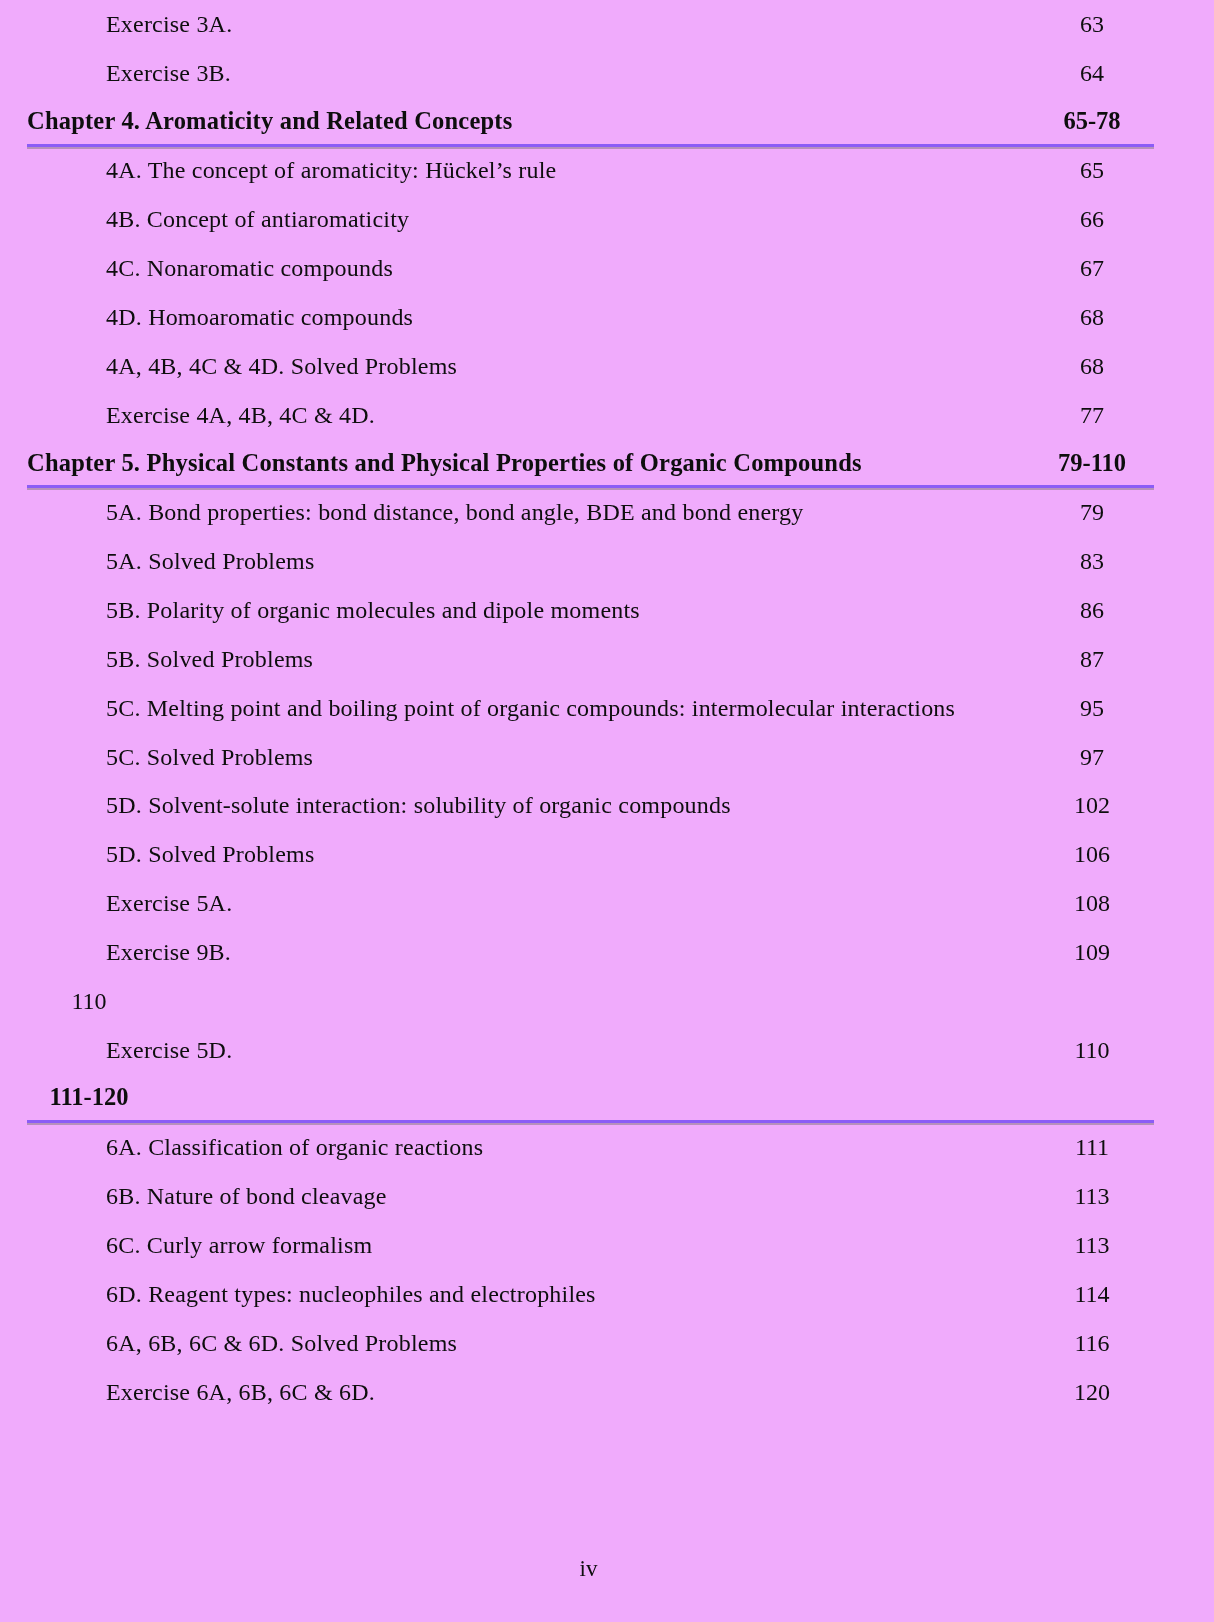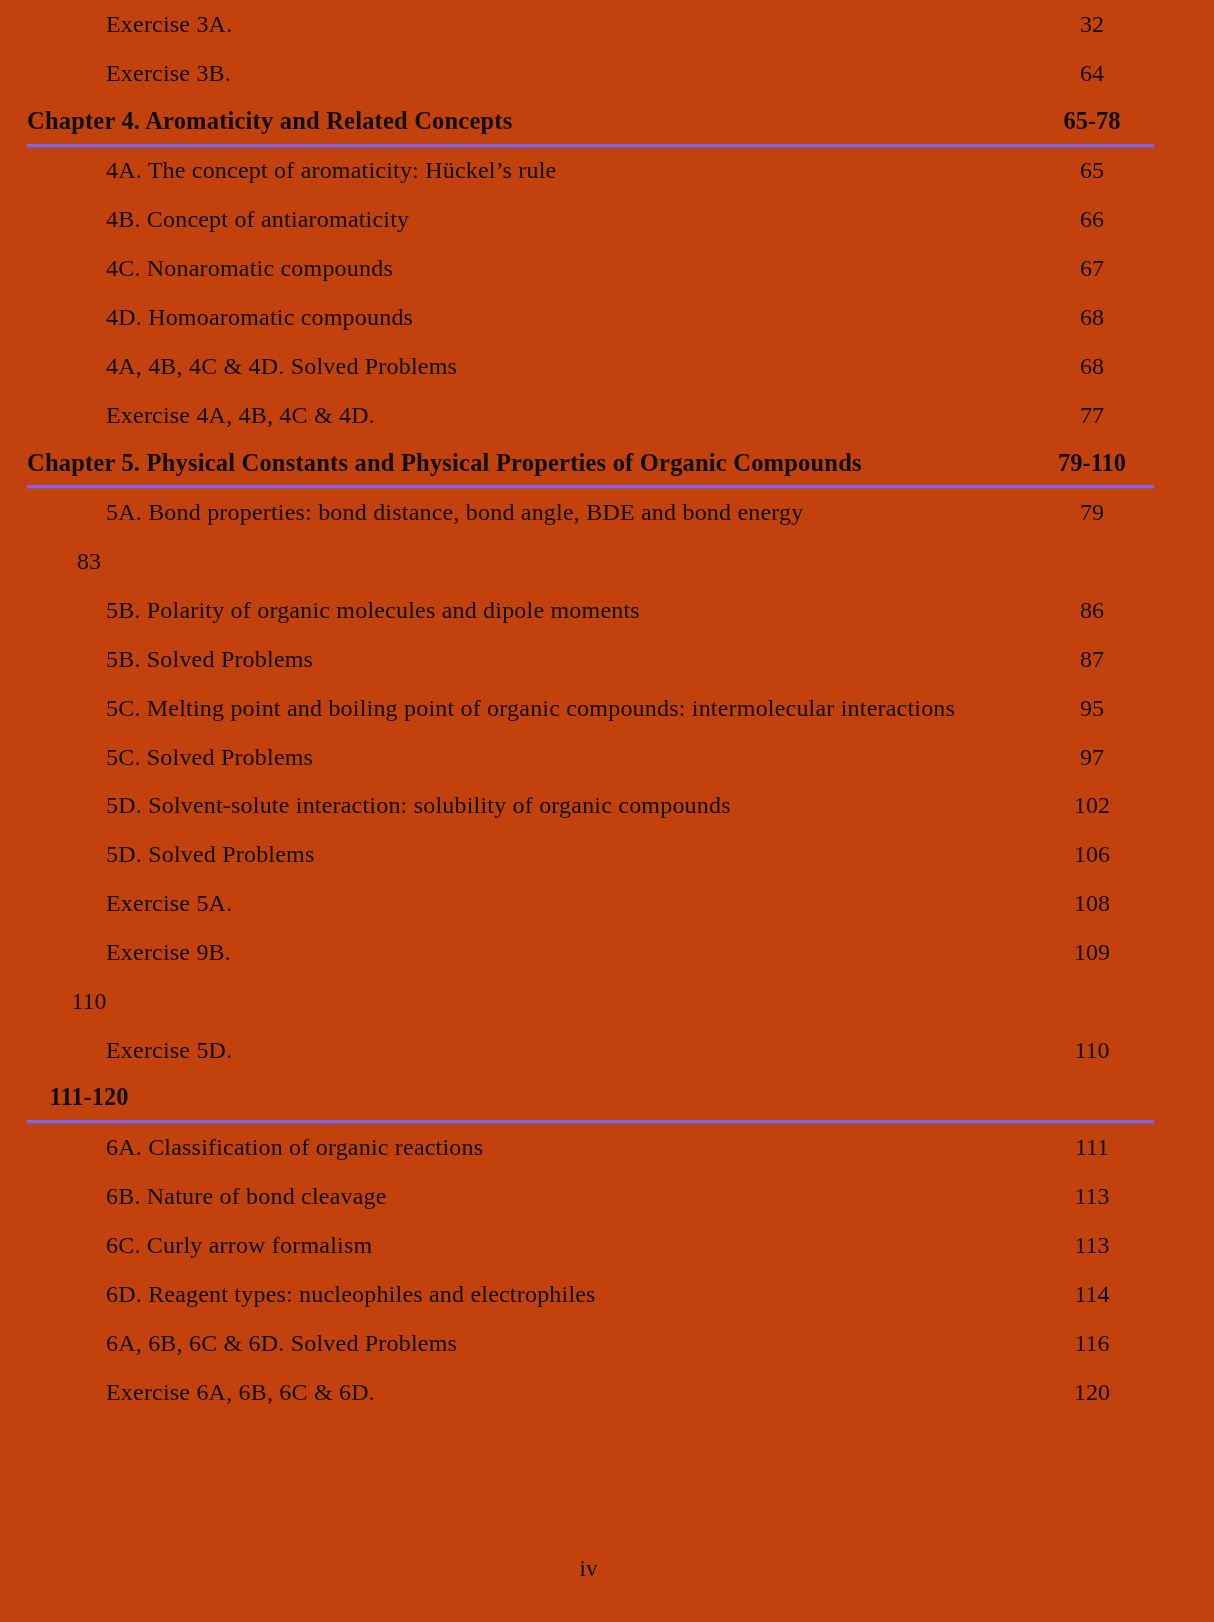--- a/index.html
+++ b/index.html
@@ -1,20 +1,20 @@
 <!DOCTYPE html>
 <html><head>
 <meta charset="utf-8">
 <style>
   html, body { margin: 0; padding: 0; background: #ffffff; }
   .page {
     position: relative;
     width: 1214px;
     height: 1622px;
-    background: #c2410c;
+    background: #f0abfc;
     font-family: "Liberation Serif", "DejaVu Serif", serif;
     color: #0e0e0e;
     overflow: hidden;
   }
   .toc { padding: 0 60px 0 27px; }
   .toc-row {
     display: flex;
     align-items: center;
     height: 48.85px;
     box-sizing: border-box;
@@ -47,21 +47,21 @@
     font-size: 23px;
   }
 </style>
 </head>
 <body>
 
 <div class="page">
   <div class="toc">
       <div class="toc-row entry">
         <span class="title">Exercise 3A.</span>
-        <span class="pagecol">32</span>
+        <span class="pagecol">63</span>
       </div>
       <div class="toc-row entry">
         <span class="title">Exercise 3B.</span>
         <span class="pagecol">64</span>
       </div>
       <div class="toc-row chapter">
         <span class="title">Chapter 4. Aromaticity and Related Concepts</span>
         <span class="pagecol">65-78</span>
       </div>
       <div class="toc-row entry">
@@ -90,20 +90,21 @@
       </div>
       <div class="toc-row chapter">
         <span class="title">Chapter 5. Physical Constants and Physical Properties of Organic Compounds</span>
         <span class="pagecol">79-110</span>
       </div>
       <div class="toc-row entry">
         <span class="title">5A. Bond properties: bond distance, bond angle, BDE and bond energy</span>
         <span class="pagecol">79</span>
       </div>
       <div class="toc-row entry">
+        <span class="title">5A. Solved Problems</span>
         <span class="pagecol">83</span>
       </div>
       <div class="toc-row entry">
         <span class="title">5B. Polarity of organic molecules and dipole moments</span>
         <span class="pagecol">86</span>
       </div>
       <div class="toc-row entry">
         <span class="title">5B. Solved Problems</span>
         <span class="pagecol">87</span>
       </div>

